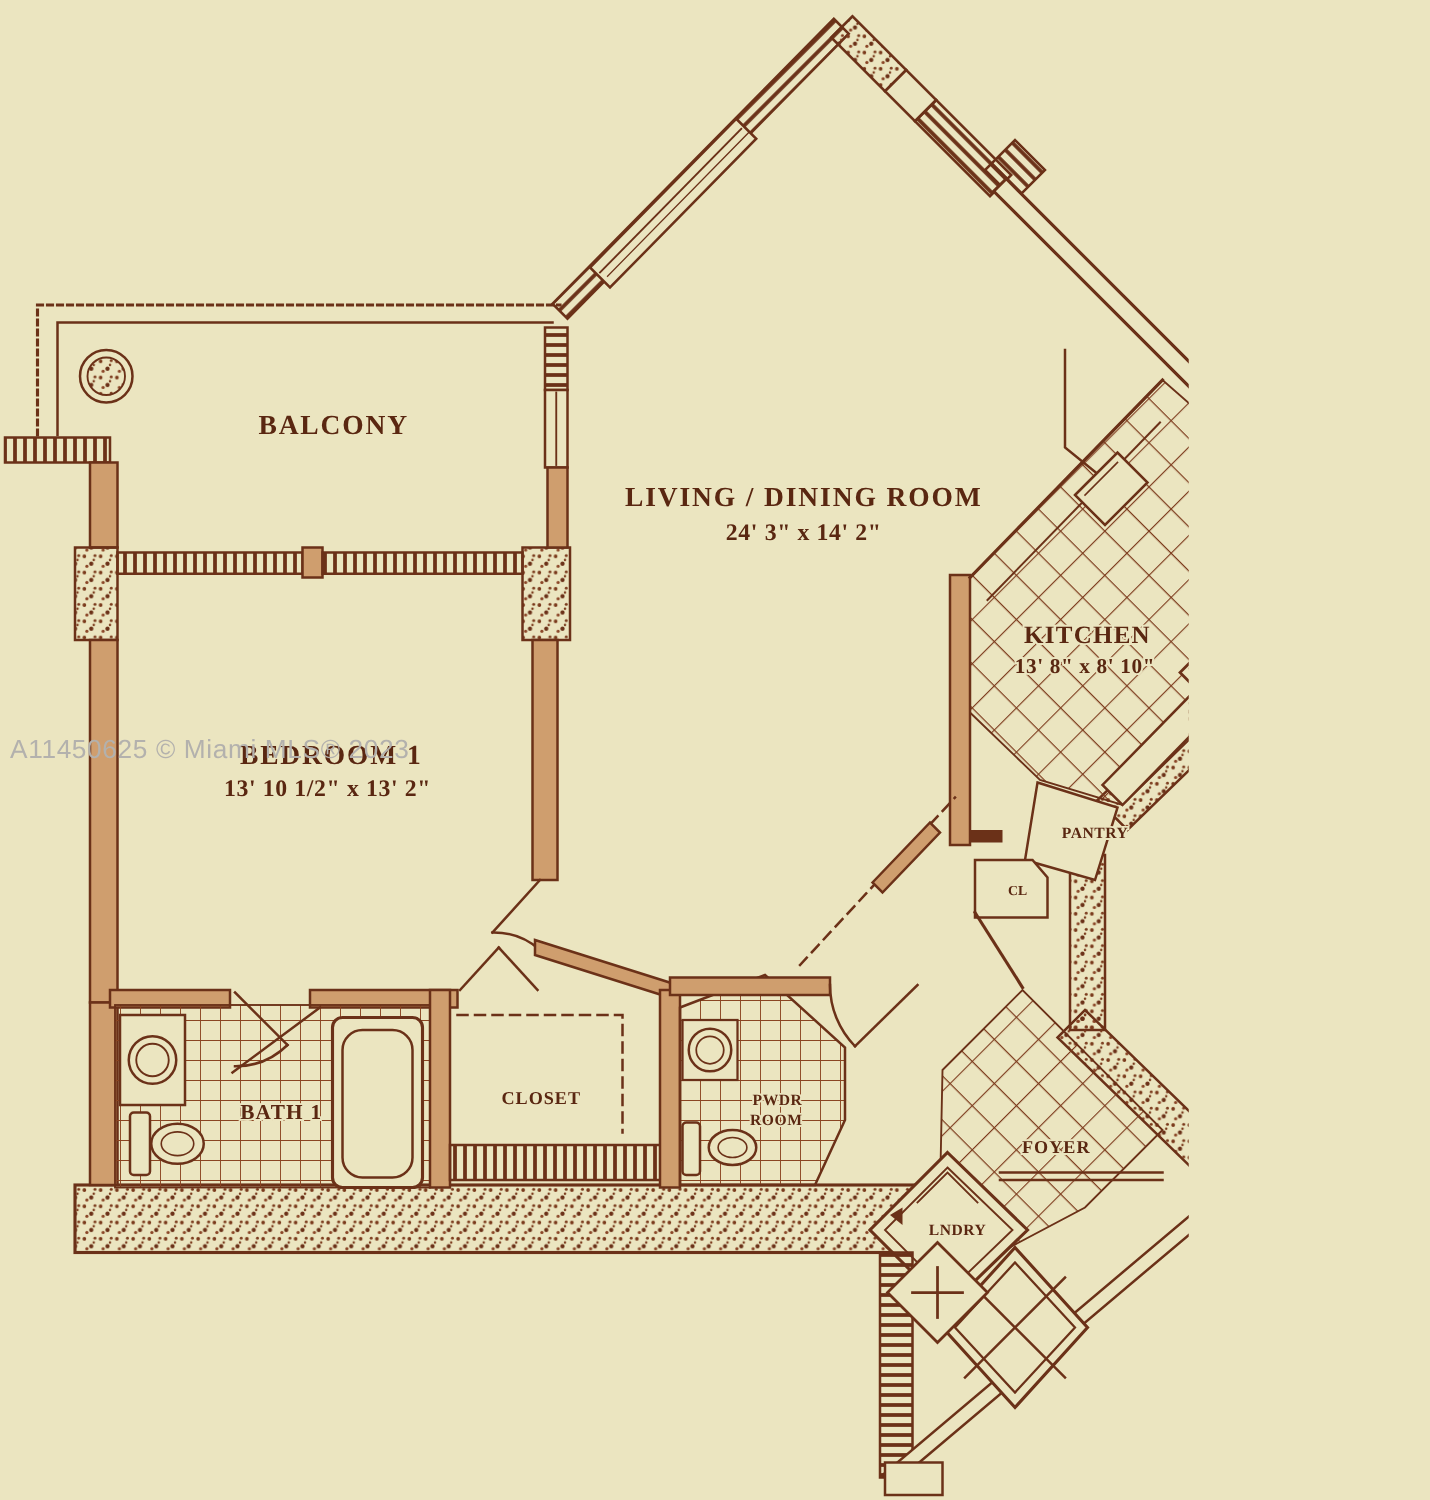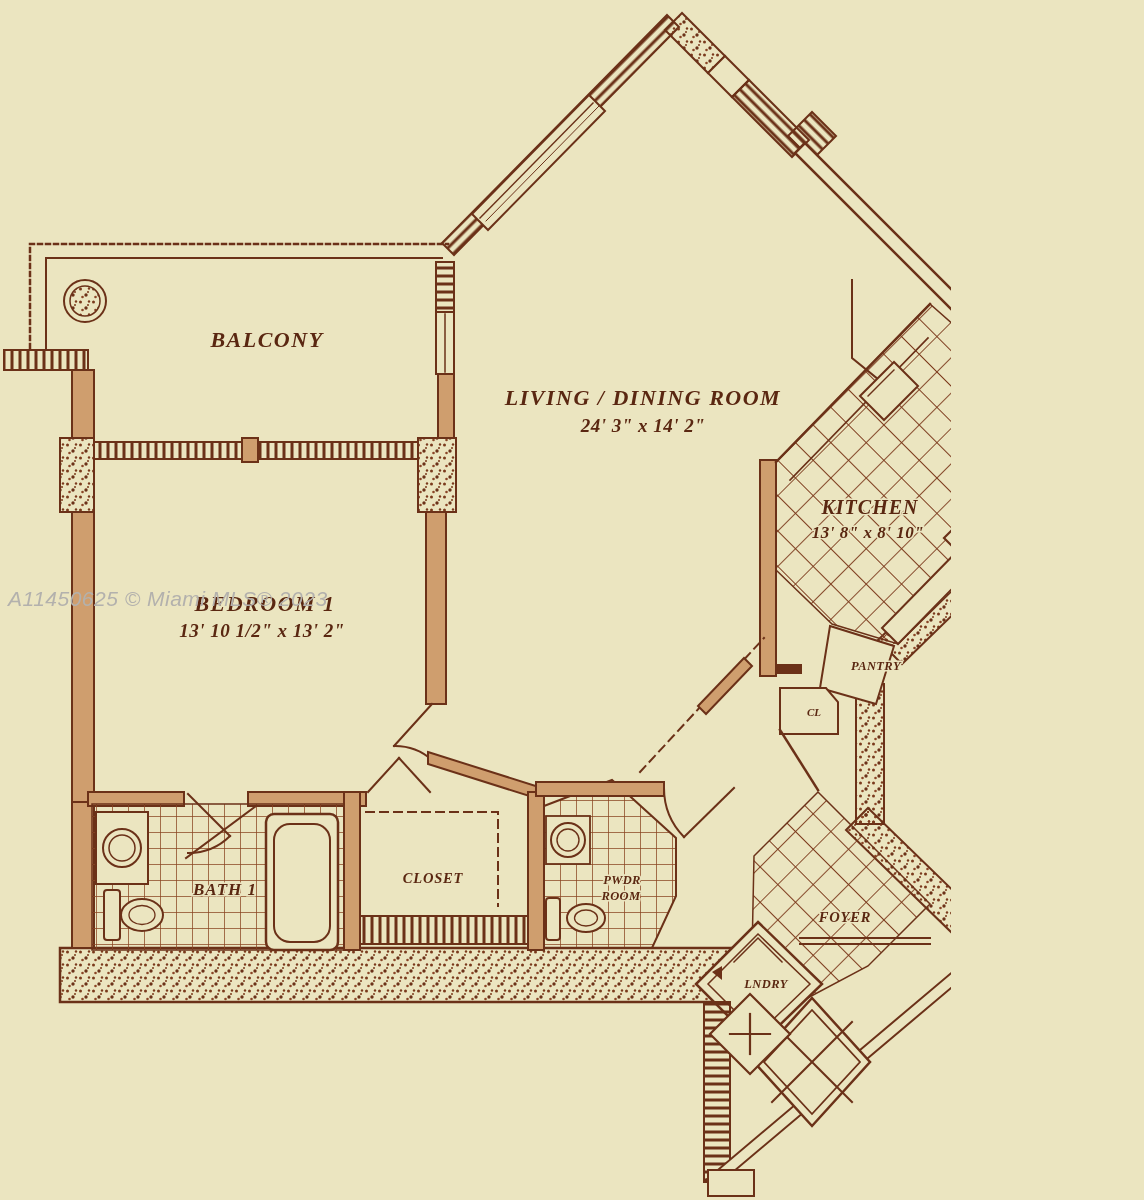--- a/index.html
+++ b/index.html
@@ -1,16 +1,16 @@
 <!DOCTYPE html>
 <html><head>
 <meta charset="utf-8">
 <style>
   html,body{margin:0;padding:0;background:#ebe5c0;}
-  .stage{width:951px;height:1200px;position:relative;overflow:hidden;font-style:italic;}
+  .stage{width:951px;height:1200px;position:relative;overflow:hidden;}
   svg{display:block;}
   text{font-family:"Liberation Serif","DejaVu Serif",serif;font-weight:700;fill:#5a2711;}
   .lbl-lg{font-size:22px;letter-spacing:1.5px;}
   .lbl-dim{font-size:19px;letter-spacing:0.5px;}
   .lbl-dim-sm{font-size:17px;letter-spacing:0.5px;}
   .lbl-md{font-size:20px;letter-spacing:1px;}
   .lbl-bath{font-size:17px;letter-spacing:1px;}
   .lbl-sm{font-size:14.5px;letter-spacing:0.8px;}
   .lbl-xs{font-size:12.5px;letter-spacing:0.4px;}
   .lbl-xxs{font-size:11px;}

